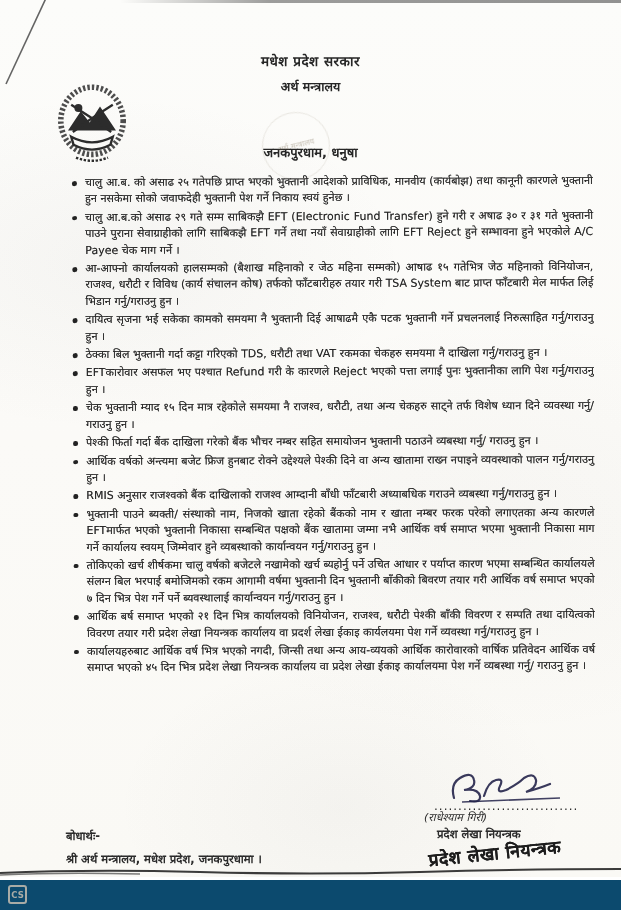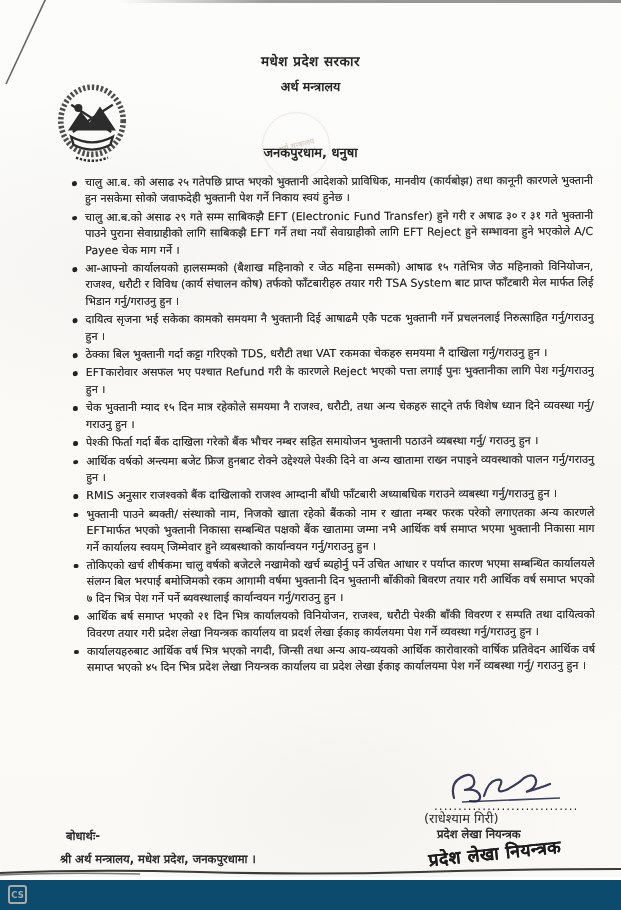--- a/index.html
+++ b/index.html
@@ -53,31 +53,31 @@
     color:#272727;text-shadow:0 0 .35px rgba(30,30,30,.55);
   }
   ul.bullets li::before{
     content:"";position:absolute;left:1px;top:6px;width:4.5px;height:4.5px;border-radius:50%;
     background:#222;
   }
 
   
   .sig-svg{position:absolute;left:448px;top:768px;}
   .sig-dots{position:absolute;left:434px;top:799px;font-size:12px;letter-spacing:1px;color:#2a2a2a;}
-  .sig-name{position:absolute;left:424px;top:809px;font-size:13px;color:#2c2c2c;}
+  .sig-name{position:absolute;left:424px;top:809px;font-size:11px;color:#2c2c2c;font-style:italic;}
   .sig-title{position:absolute;left:437px;top:826px;font-size:11.5px;font-weight:600;color:#2c2c2c;}
   .sig-stamp{
     position:absolute;left:428px;top:838px;width:180px;
     font-size:17.5px;font-weight:bold;color:#1d1d1d;
     transform:rotate(-6deg);letter-spacing:.5px;text-shadow:0 0 .5px #222;
   }
 
   
   .cc-label{position:absolute;left:66px;top:828px;font-size:11.5px;font-weight:600;color:#2b2b2b;}
-  .cc-recipient{position:absolute;left:60px;top:851px;font-size:11.5px;font-weight:600;color:#2b2b2b;}
+  .cc-recipient{position:absolute;left:66px;top:851px;font-size:11.5px;font-weight:600;color:#2b2b2b;}
 
   
   #wm-bar{position:absolute;left:0;bottom:0;width:621px;height:30px;background:#0c4a6e;}
   .wm-icon{
     position:absolute;left:8px;top:5px;width:15px;height:15px;
     border:2px solid #a8aba6;border-radius:3px;color:#a8aba6;
     font-size:8.5px;font-weight:bold;display:flex;align-items:center;justify-content:center;
     filter:blur(.3px);
   }
   .wm-text{

